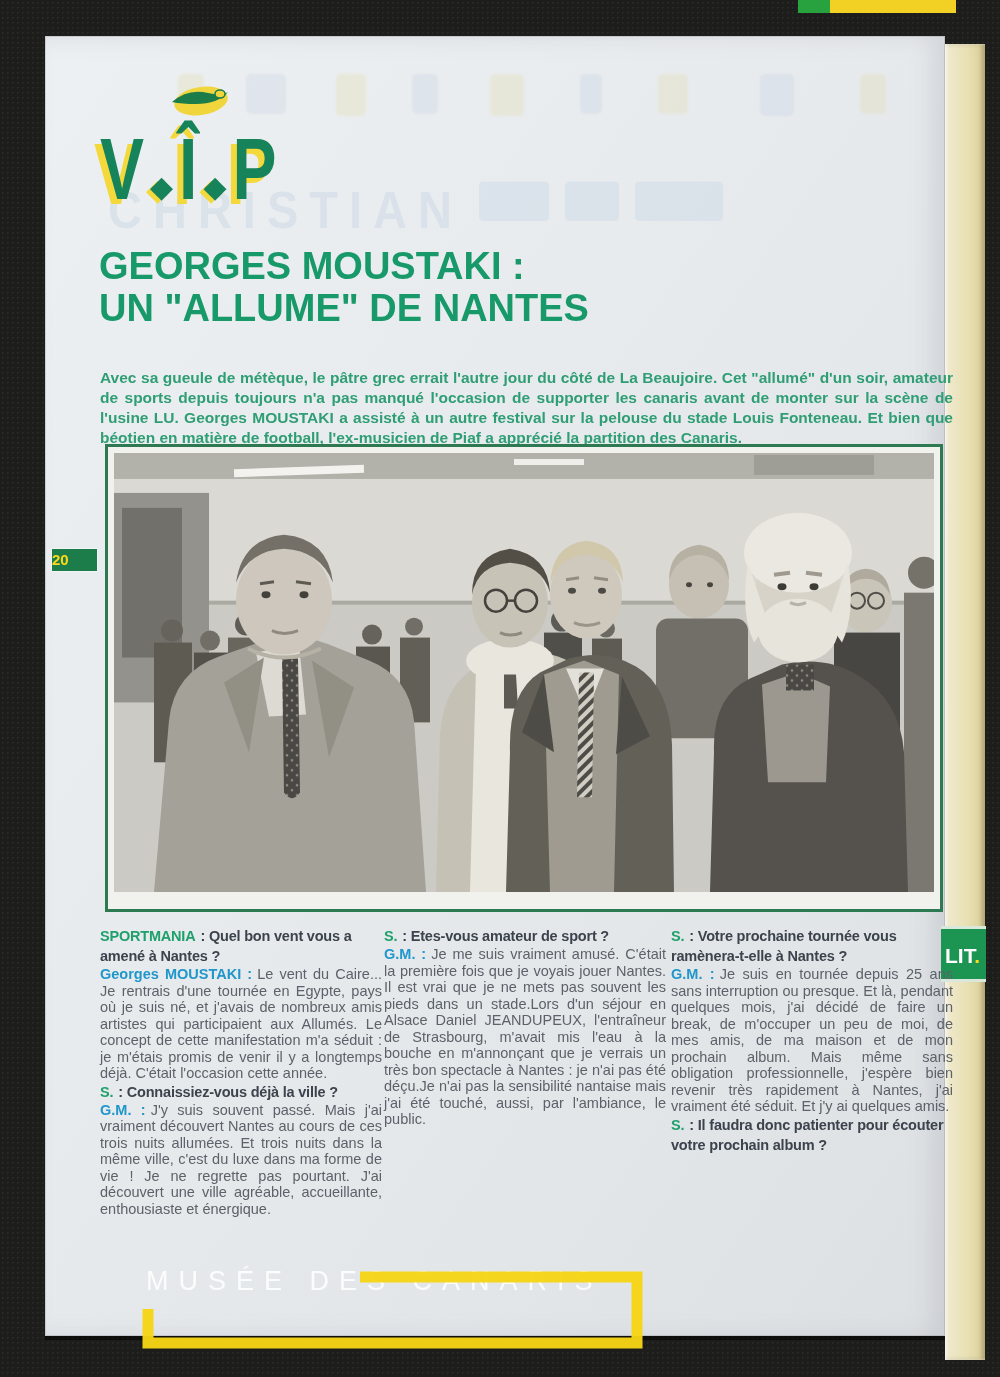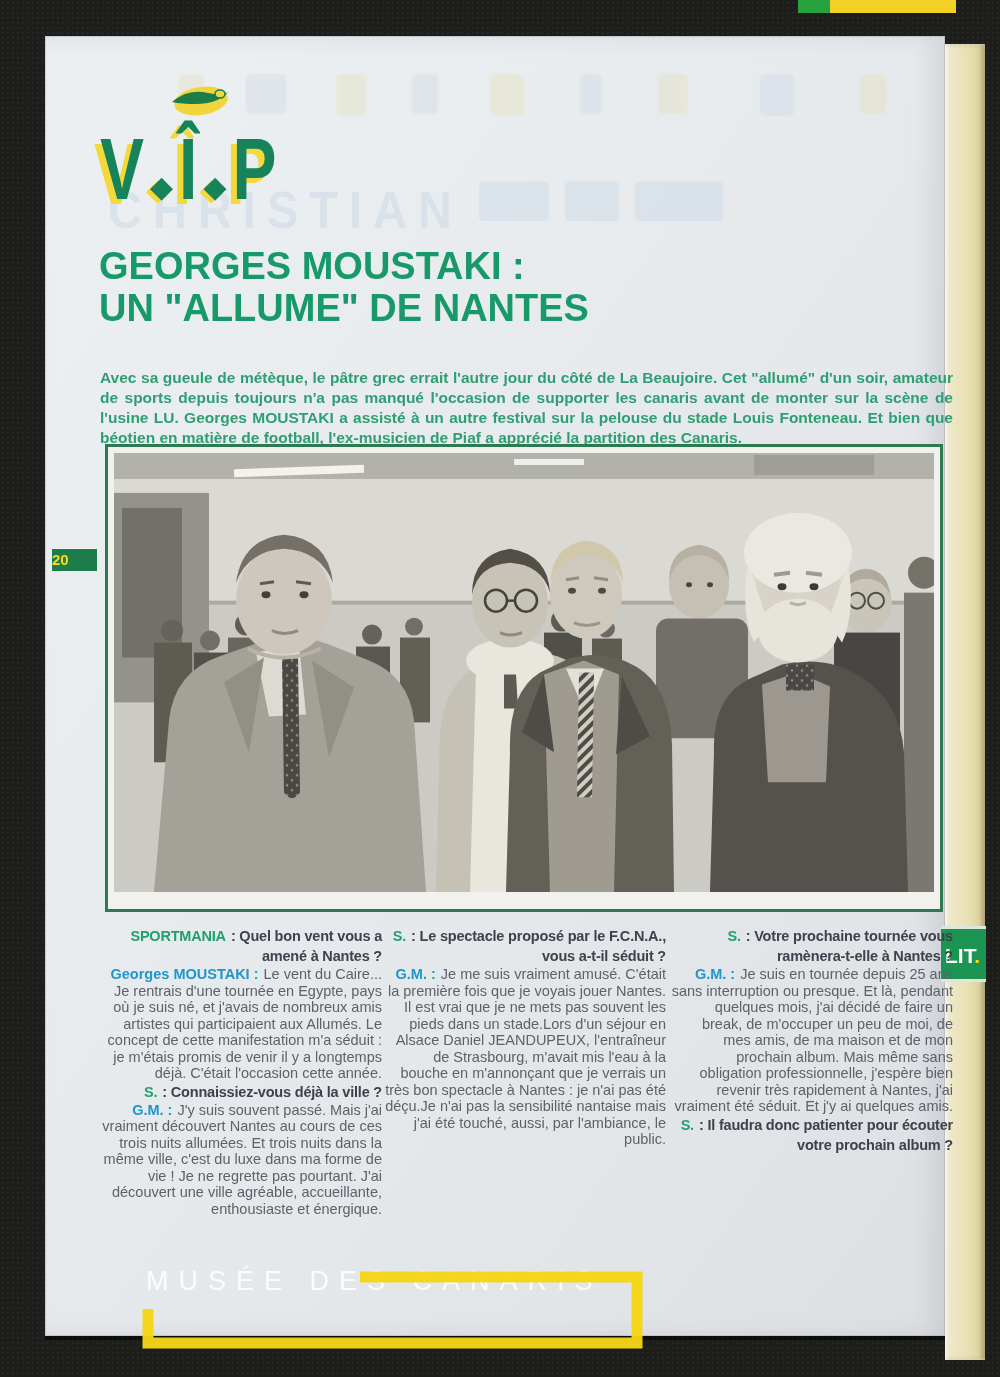--- a/index.html
+++ b/index.html
@@ -78,21 +78,21 @@
   }
   .side-tab{
     position:absolute;left:941px;top:926px;width:45px;height:56px;background:#1b9551;
     box-shadow:inset 0 3px 0 #d9e8da, inset 0 -3px 0 #d9e8da;
     color:#fff;font-weight:800;font-size:21px;line-height:60px;padding-left:4px;box-sizing:border-box;
     overflow:hidden;white-space:nowrap;
   }
   .side-tab .yel{color:#ffd918;}
   
   .col{position:absolute;top:926px;width:282px;}
-  .col p{margin:0;text-align:right;}
+  .col p{margin:0;}
   .q{font-weight:bold;color:#3c434c;font-size:14.5px;line-height:20px;letter-spacing:-0.2px;margin:0 0 11px 0;}
   .q .qp{color:#1fa06c;margin-right:5px;}
   .a{color:#5c6269;font-size:14.5px;line-height:16.5px;text-align:justify;margin:0 0 14px 0;}
   .a .ap{color:#2097cb;font-weight:bold;margin-right:5px;}
   .enddot{color:#1f9e6c;font-size:17px;margin-left:5px;}
   
   .watermark{
     position:absolute;left:146px;top:1266px;z-index:6;
     color:rgba(255,255,255,.85);font-size:27px;font-weight:500;letter-spacing:10px;white-space:nowrap;
   }
@@ -264,21 +264,21 @@
   <div class="side-tab"><span>LIT</span><span class="yel">.</span></div>
 
   <div class="col" style="left:100px;">
     <p class="q"><span class="qp">SPORTMANIA</span><span>: Quel bon vent vous a amené à Nantes ?</span></p>
     <p class="a"><span class="ap">Georges MOUSTAKI :</span><span>Le vent du Caire... Je rentrais d'une tournée en Egypte, pays où je suis né, et j'avais de nombreux amis artistes qui participaient aux Allumés. Le concept de cette manifestation m'a séduit : je m'étais promis de venir il y a longtemps déjà. C'était l'occasion cette année.</span></p>
     <p class="q"><span class="qp">S.</span><span>: Connaissiez-vous déjà la ville ?</span></p>
     <p class="a"><span class="ap">G.M. :</span><span>J'y suis souvent passé. Mais j'ai vraiment découvert Nantes au cours de ces trois nuits allumées. Et trois nuits dans la même ville, c'est du luxe dans ma forme de vie ! Je ne regrette pas pourtant. J'ai découvert une ville agréable, accueillante, enthousiaste et énergique.</span></p>
   </div>
 
   <div class="col" style="left:384px;">
-    <p class="q"><span class="qp">S.</span><span>: Le spectacle proposé par le F.C.N.A., vous a-t-il séduit ?</span></p>
+    <p class="q"><span class="qp">S.</span><span>: Etes-vous amateur de sport ?</span></p>
     <p class="a"><span class="ap">G.M. :</span><span>Je me suis vraiment amusé. C'était la première fois que je voyais jouer Nantes. Il est vrai que je ne mets pas souvent les pieds dans un stade.Lors d'un séjour en Alsace Daniel JEANDUPEUX, l'entraîneur de Strasbourg, m'avait mis l'eau à la bouche en m'annonçant que je verrais un très bon spectacle à Nantes : je n'ai pas été déçu.Je n'ai pas la sensibilité nantaise mais j'ai été touché, aussi, par l'ambiance, le public.</span></p>
   </div>
 
   <div class="col" style="left:671px;">
     <p class="q"><span class="qp">S.</span><span>: Votre prochaine tournée vous ramènera-t-elle à Nantes ?</span></p>
     <p class="a"><span class="ap">G.M. :</span><span>Je suis en tournée depuis 25 ans sans interruption ou presque. Et là, pendant quelques mois, j'ai décidé de faire un break, de m'occuper un peu de moi, de mes amis, de ma maison et de mon prochain album. Mais même sans obligation professionnelle, j'espère bien revenir très rapidement à Nantes, j'ai vraiment été séduit. Et j'y ai quelques amis.</span></p>
     <p class="q"><span class="qp">S.</span><span>: Il faudra donc patienter pour écouter votre prochain album ?</span></p>
   </div>
 
   <div class="watermark">MUSÉE DES CANARIS</div>

